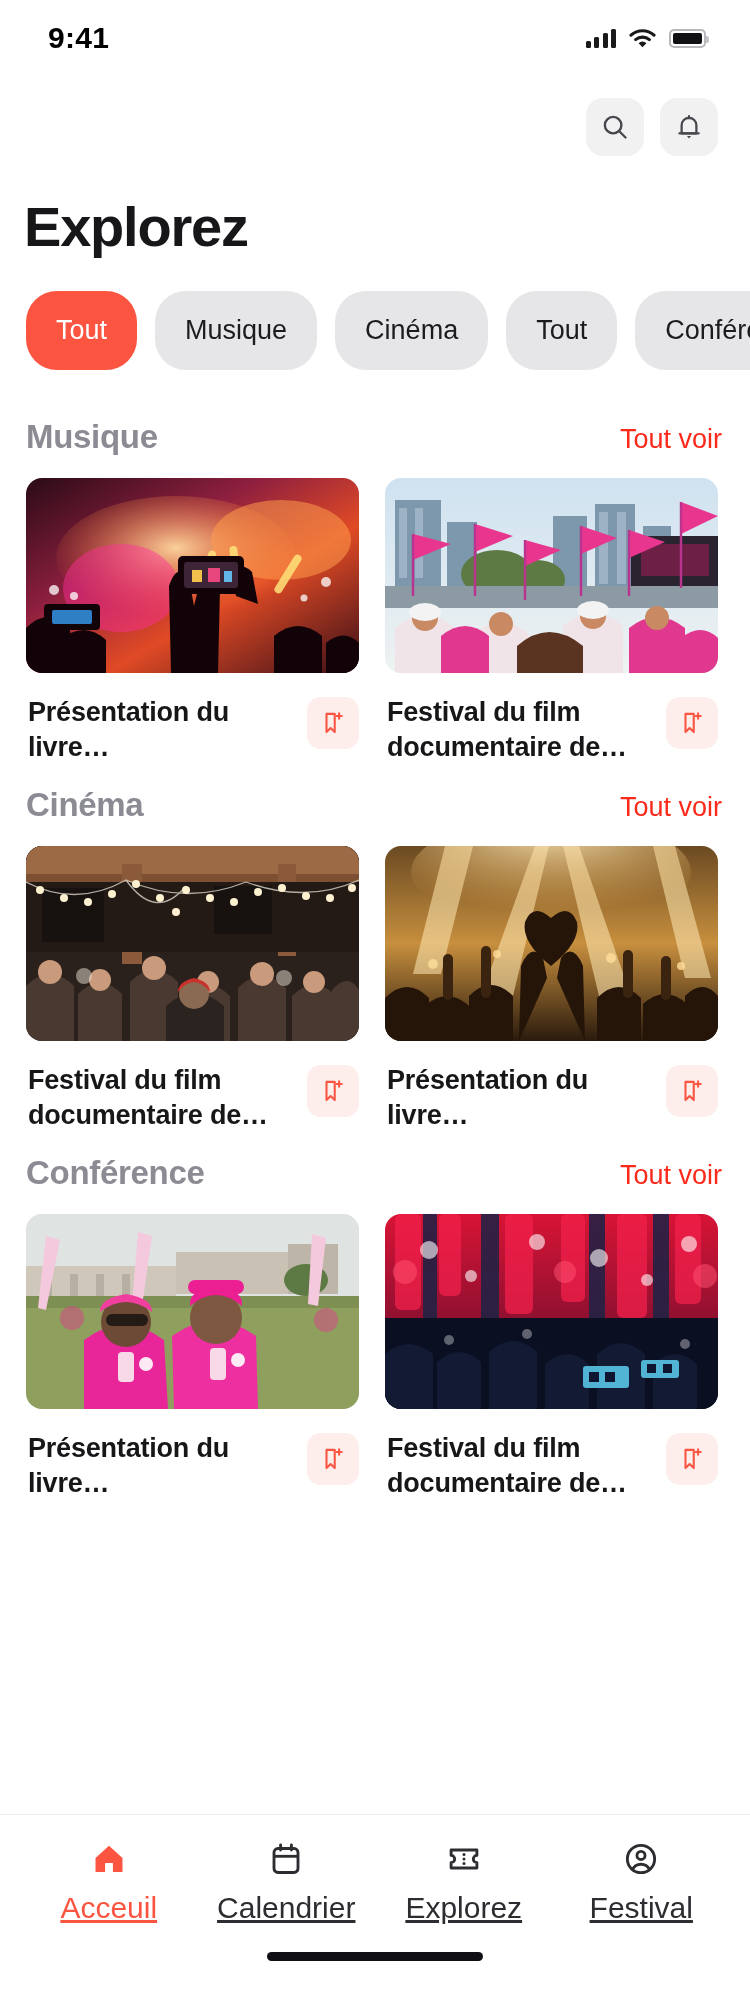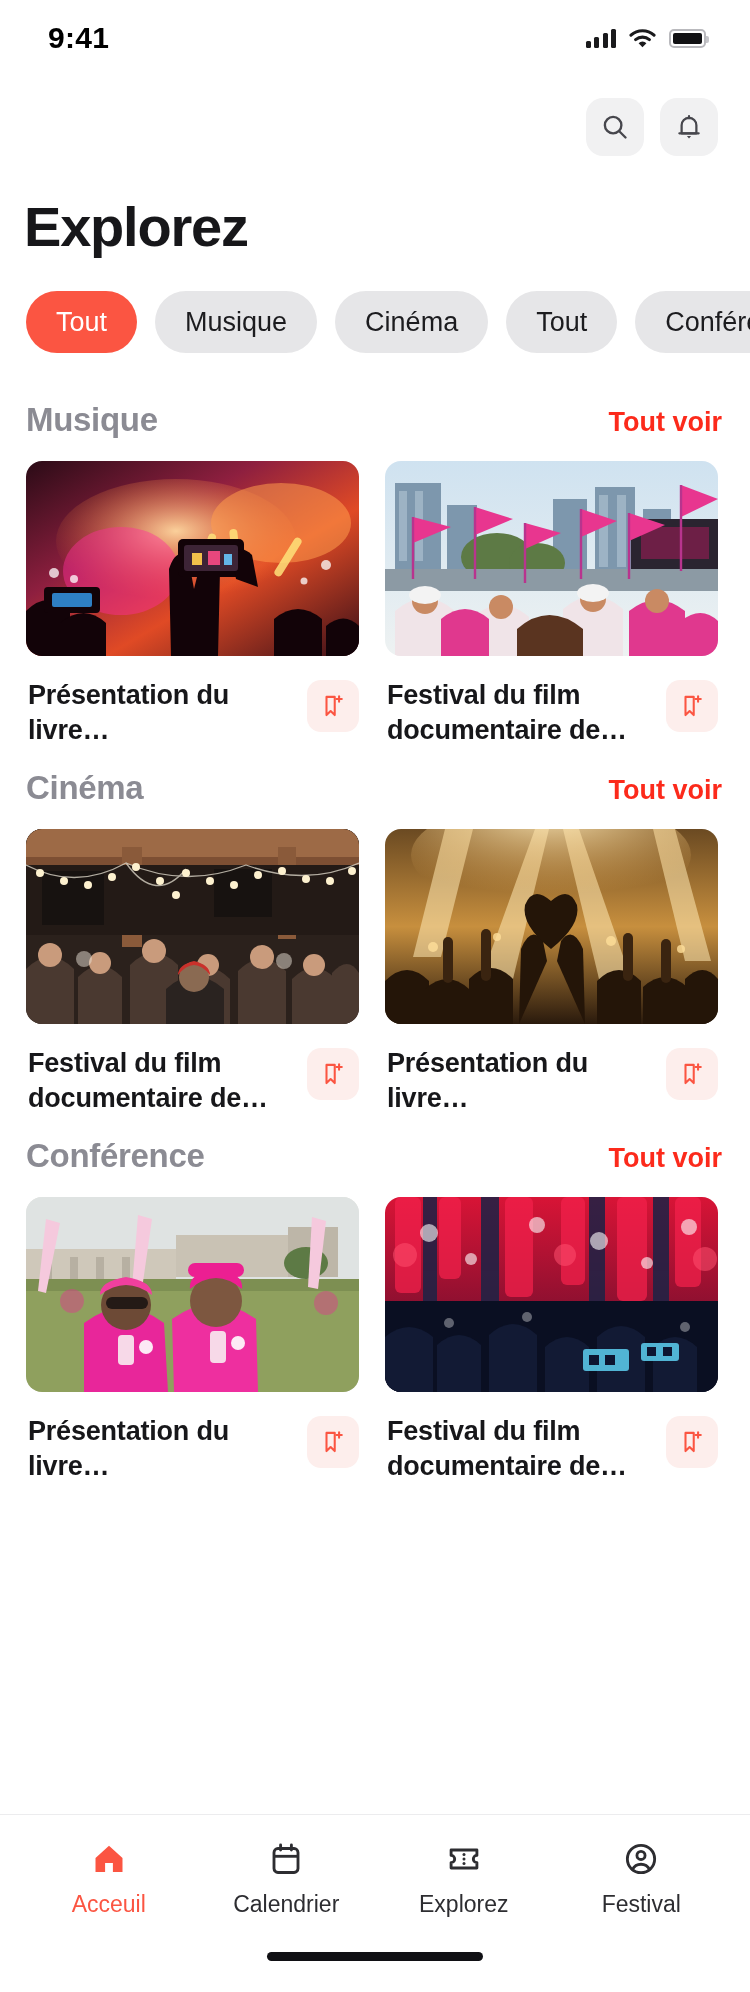--- a/index.html
+++ b/index.html
@@ -67,42 +67,42 @@
   
   .chips {
     flex:0 0 auto;
     display:flex; gap:18px; align-items:center;
     padding:32px 0 0 26px;
     overflow:hidden;
     white-space:nowrap;
   }
   .chip {
     flex:0 0 auto;
-    height:62px; padding:0 30px;
+    height:79px; padding:0 30px;
     border-radius:31px;
     background:#e6e6e8; color:#1c1c1f;
     font-size:27px; font-weight:500;
     display:flex; align-items:center; justify-content:center;
   }
   .chip.active { background:#fb5542; color:#ffffff; }
 
   
   .content { flex:1 1 auto; overflow:hidden; padding-top:26px; }
 
   .section { padding-top:22px; }
   .section-head {
     display:flex; align-items:baseline; justify-content:space-between;
     padding:0 28px 0 26px;
     margin-bottom:22px;
   }
   .section-title {
     font-size:33px; font-weight:700; color:#8b8b93; letter-spacing:-0.3px;
   }
   .see-all {
-    font-size:27px; font-weight:700; color:#fc2a1b;
+    font-size:27px; font-weight:400; color:#fc2a1b;
   }
 
   .row { display:flex; gap:26px; padding-left:26px; overflow:hidden; }
   .card { flex:0 0 333px; }
   .card-img {
     width:333px; height:195px; border-radius:16px;
     overflow:hidden; position:relative;
   }
   .card-img > svg { display:block; width:100%; height:100%; }
   .card-foot {
@@ -127,21 +127,21 @@
   
   .tabbar {
     flex:0 0 auto;
     border-top:1px solid #ececee;
     background:#ffffff;
     display:flex; align-items:flex-start;
     padding:26px 20px 0 20px;
     height:126px;
   }
   .tab { flex:1; display:flex; flex-direction:column; align-items:center; gap:14px; }
-  .tab-label { font-size:23px; font-weight:500; color:#2d2d31; }
+  .tab-label { font-size:30px; font-weight:500; color:#2d2d31;text-decoration:underline; }
   .tab.active .tab-label { color:#fb5542; }
   .home-indicator {
     flex:0 0 auto; height:52px;
     display:flex; align-items:flex-start; justify-content:center;
     padding-top:12px;
   }
   .home-indicator span {
     display:block; width:216px; height:9px; border-radius:5px; background:#101014;
   }
 </style>

